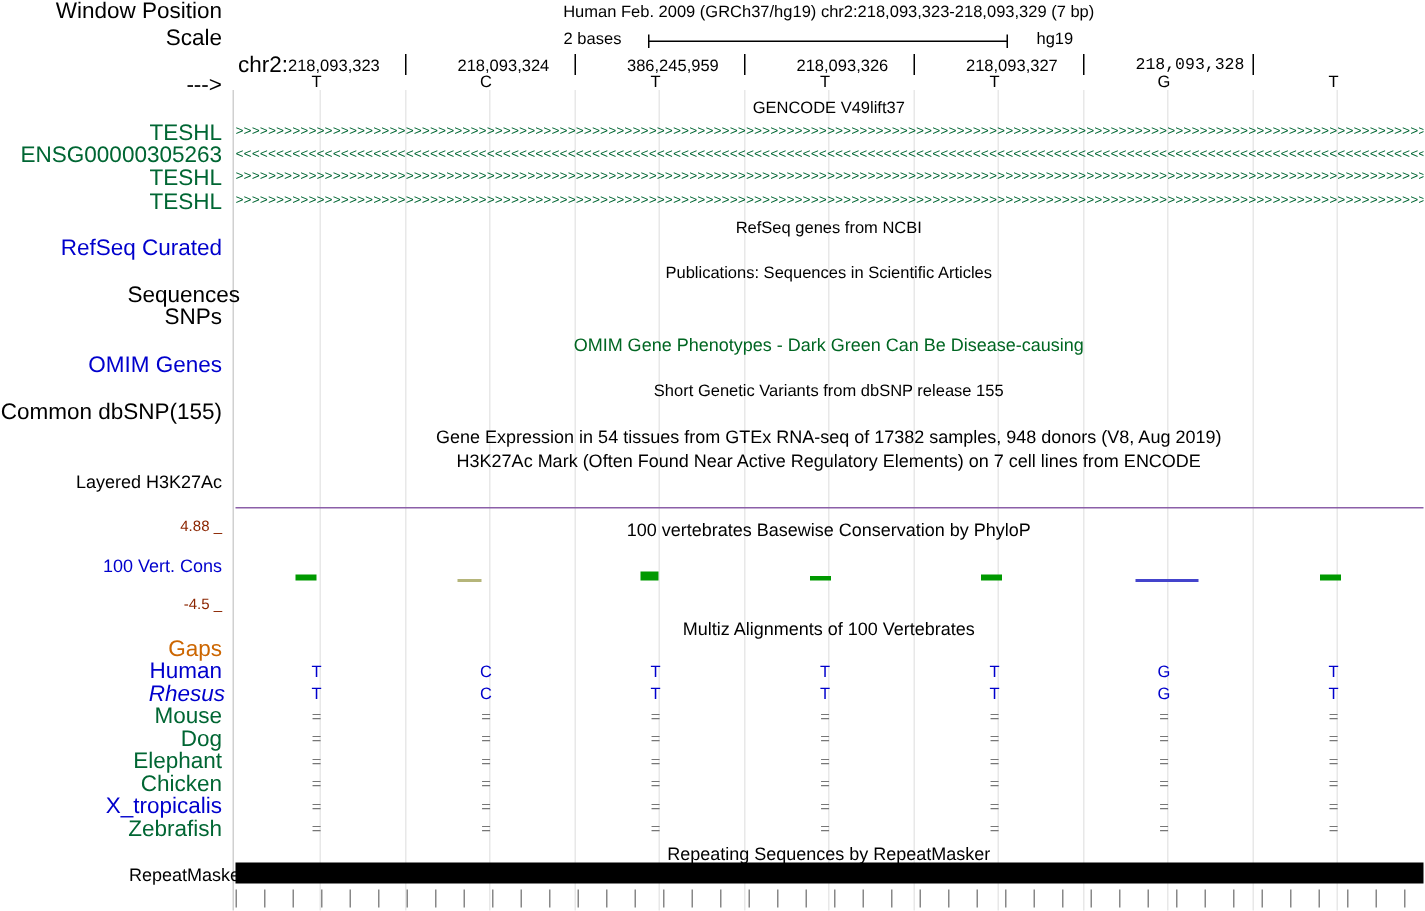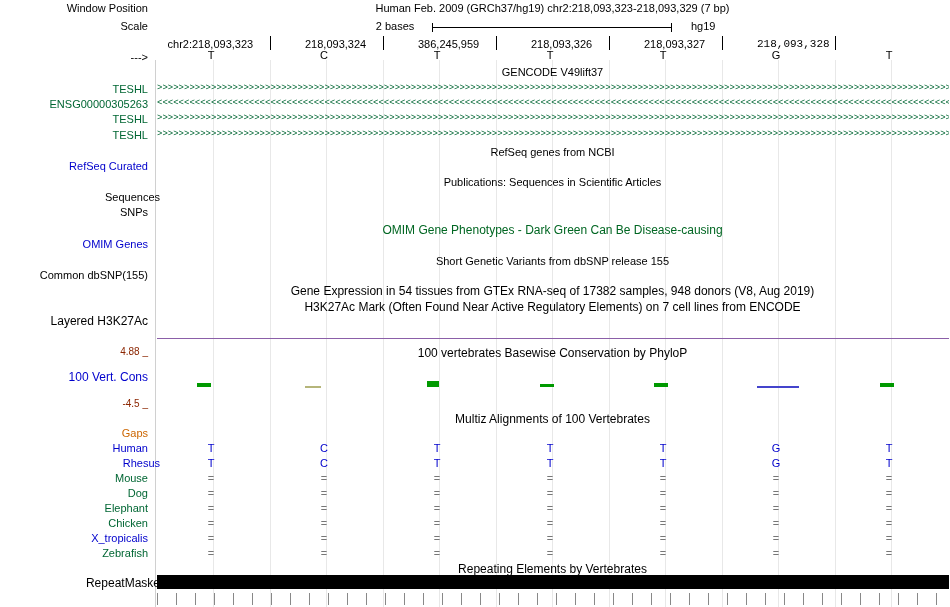--- a/index.html
+++ b/index.html
@@ -19,21 +19,21 @@
   .browser {
     position: relative;
     width: 950px;
     height: 607px;
   }
   
   .label {
     position: absolute;
     text-align: right;
     white-space: nowrap;
-    font-size: 11px;
+    font-size: 15px;
     line-height: 12px;
   }
   .lbl-blue  { color: #0000cc; }
   .lbl-green { color: #006633; }
   .lbl-black { color: #000000; }
   .lbl-orange{ color: #cc6600; }
 
   .center-text {
     position: absolute;
     text-align: center;
@@ -263,21 +263,21 @@
     <div class="consbar" style="left:383px; top:45px; width:14px; height:3px;"></div>
     <div class="consbar" style="left:497px; top:44px; width:14px;"></div>
     <div class="consbar consbar-blue" style="left:600px; top:47px; width:42px;"></div>
     <div class="consbar" style="left:723px; top:44px; width:14px;"></div>
   </div>
 
   <div class="label lbl-orange" style="left:0; top:427px; width:148px;">Gaps</div>
   <div class="center-text ct-blue" style="left:155px; top:413px; width:795px; font-size:12px;">Multiz Alignments of 100 Vertebrates</div>
 
   <div class="label lbl-blue" style="left:0; top:442px; width:148px;">Human</div>
-  <div class="label lbl-blue" style="left:12px; top:457px; width:148px;">Rhesus</div>
+  <div class="label lbl-blue" style="left:2px; top:457px; width:148px;font-style:italic;">Rhesus</div>
   <div class="label lbl-green" style="left:0; top:472px; width:148px;">Mouse</div>
   <div class="label lbl-green" style="left:0; top:487px; width:148px;">Dog</div>
   <div class="label lbl-green" style="left:0; top:502px; width:148px;">Elephant</div>
   <div class="label lbl-green" style="left:0; top:517px; width:148px;">Chicken</div>
   <div class="label lbl-blue" style="left:0; top:532px; width:148px;">X_tropicalis</div>
   <div class="label lbl-green" style="left:0; top:547px; width:148px;">Zebrafish</div>
 
   <div class="baserow" style="top:442px;">
     <span class="base b-blue" style="left:54px;">T</span>
     <span class="base b-blue" style="left:167px;">C</span>
@@ -344,21 +344,21 @@
   <div class="baserow" style="top:547px;">
     <span class="base b-gray" style="left:54px;">=</span>
     <span class="base b-gray" style="left:167px;">=</span>
     <span class="base b-gray" style="left:280px;">=</span>
     <span class="base b-gray" style="left:393px;">=</span>
     <span class="base b-gray" style="left:506px;">=</span>
     <span class="base b-gray" style="left:619px;">=</span>
     <span class="base b-gray" style="left:732px;">=</span>
   </div>
 
-  <div class="center-text ct-black" style="left:155px; top:563px; width:795px; font-size:12px;">Repeating Elements by Vertebrates</div>
+  <div class="center-text ct-black" style="left:155px; top:563px; width:795px; font-size:12px;">Repeating Sequences by RepeatMasker</div>
   <div class="label lbl-black" style="left:0; top:577px; width:148px; font-size:12px;margin-left:16px;">RepeatMasker</div>
   <div class="repeatbar"></div>
 
   <div class="bottomruler">
     <div class="br-tick" style="left:0px;"></div>
     <div class="br-tick" style="left:19px;"></div>
     <div class="br-tick" style="left:38px;"></div>
     <div class="br-tick" style="left:57px;"></div>
     <div class="br-tick" style="left:76px;"></div>
     <div class="br-tick" style="left:95px;"></div>

